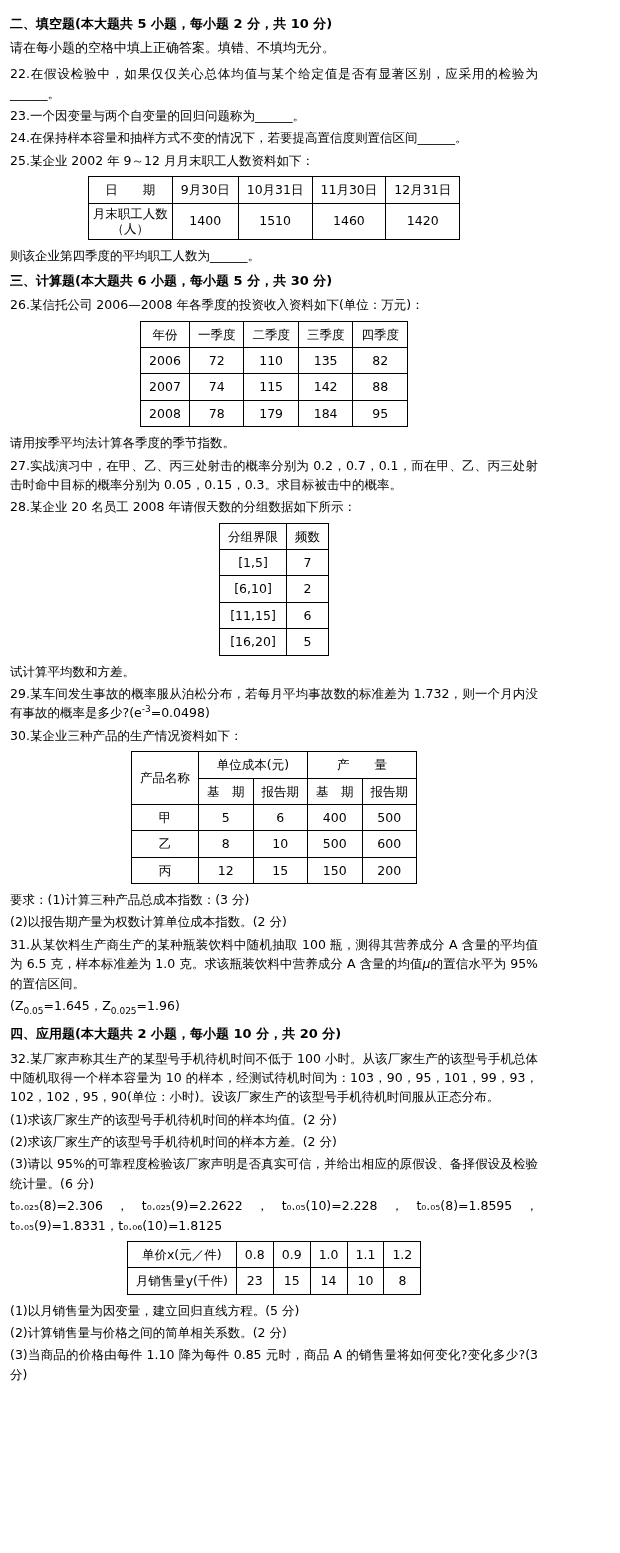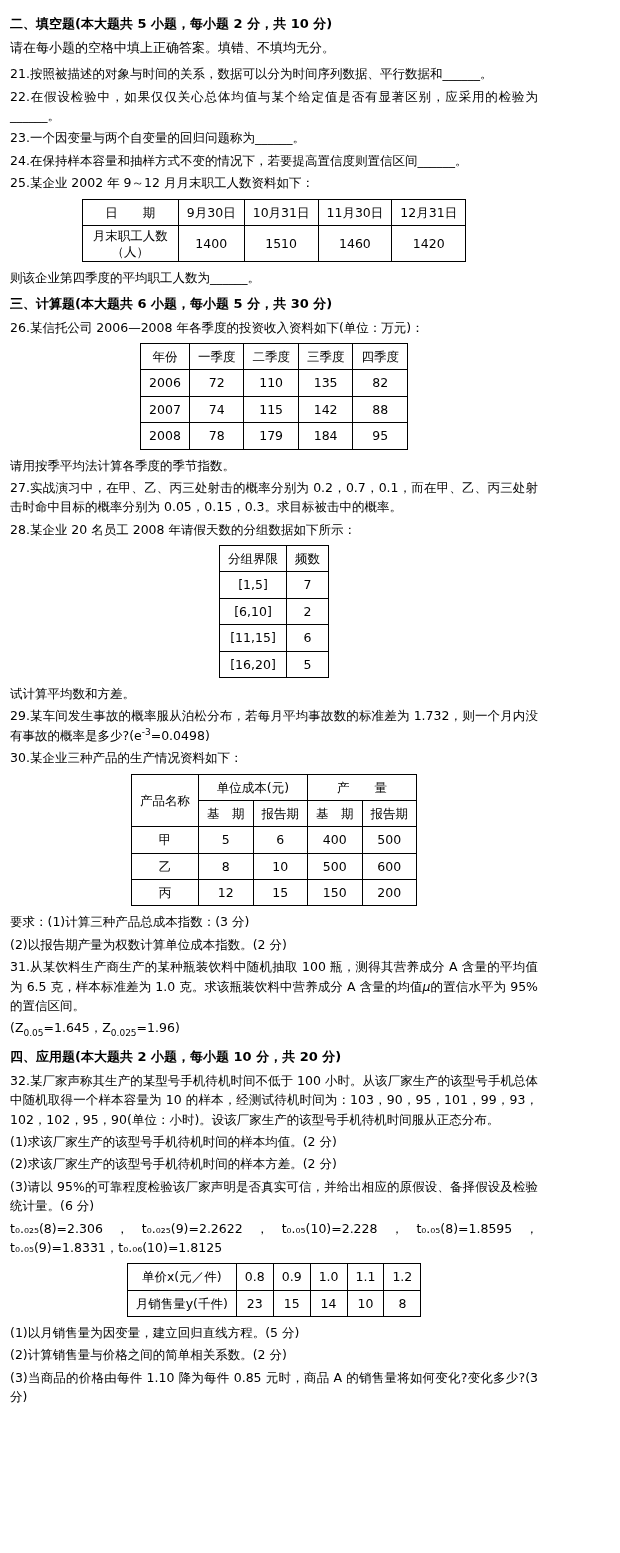--- a/index.html
+++ b/index.html
@@ -46,37 +46,36 @@
     border: 1px solid #000000;
     padding: 3px 8px;
     text-align: center;
     font-weight: normal;
     white-space: nowrap;
   }
   table.grid td.lbl {
     padding: 3px 10px;
   }
   .t25 td { padding: 4px 14px; }
-  .t25 .two-line { line-height: 1.25; padding: 2px 10px; }
+  .t25 .two-line { line-height: 1.25; padding: 2px 4px; }
   .t26 td { padding: 3px 16px; }
   .t28 td { padding: 4px 30px; }
   .t30 td { padding: 3px 14px; }
   .t33 td { padding: 3px 12px; }
   sup { font-size: 9px; vertical-align: super; }
   sub { font-size: 9px; vertical-align: sub; }
 </style>
 </head>
 <body>
 
 <div class="page">
 
   <div class="sec-head">二、填空题(本大题共 5 小题，每小题 2 分，共 10 分)</div>
   <div class="sec-sub">请在每小题的空格中填上正确答案。填错、不填均无分。</div>
 
-  <div class="q">21.按照被描述的对象与时间的关系，数据可以分为时间序列数据、平行数据和______。</div>
   <div class="q">22.在假设检验中，如果仅仅关心总体均值与某个给定值是否有显著区别，应采用的检验为______。</div>
   <div class="q">23.一个因变量与两个自变量的回归问题称为______。</div>
   <div class="q">24.在保持样本容量和抽样方式不变的情况下，若要提高置信度则置信区间______。</div>
   <div class="q">25.某企业 2002 年 9～12 月月末职工人数资料如下：</div>
 
   <div class="tbl-wrap">
     <table class="grid t25">
       <tbody>
           <tr>
         <td class="lbl">日　　期</td>

